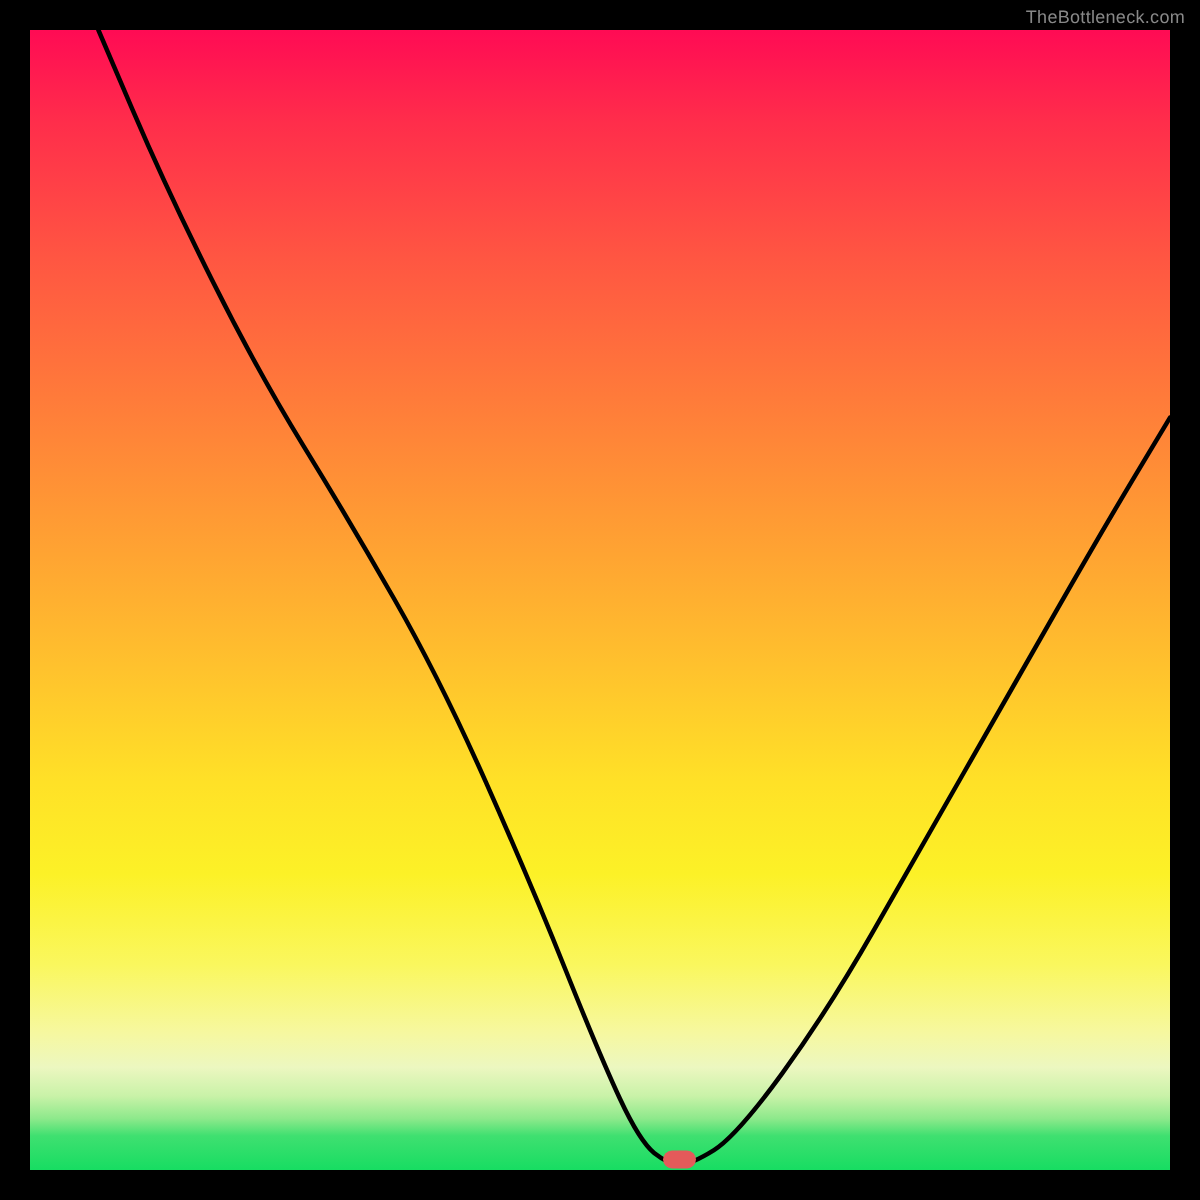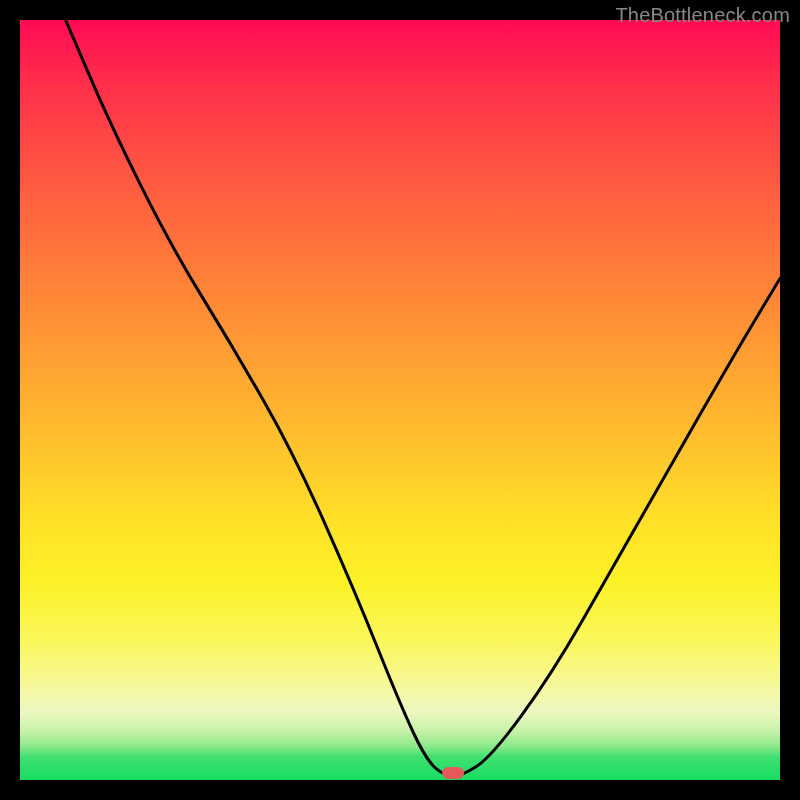--- a/index.html
+++ b/index.html
@@ -15,21 +15,21 @@
     position: relative;
     width: 800px;
     height: 800px;
     background: #000;
   }
   .watermark {
     position: absolute;
     top: 4px;
     right: 10px;
     color: #888;
-    font-size: 20px;
+    font-size: 12px;
     font-weight: 500;
     letter-spacing: 0.2px;
     z-index: 20;
     user-select: none;
   }
   .plot-area {
     position: absolute;
     left: 20px;
     top: 20px;
     width: 760px;

